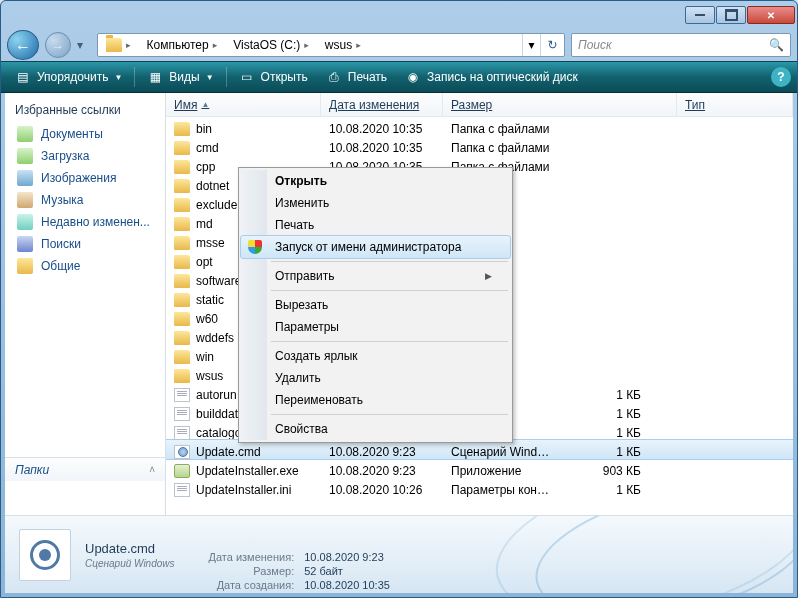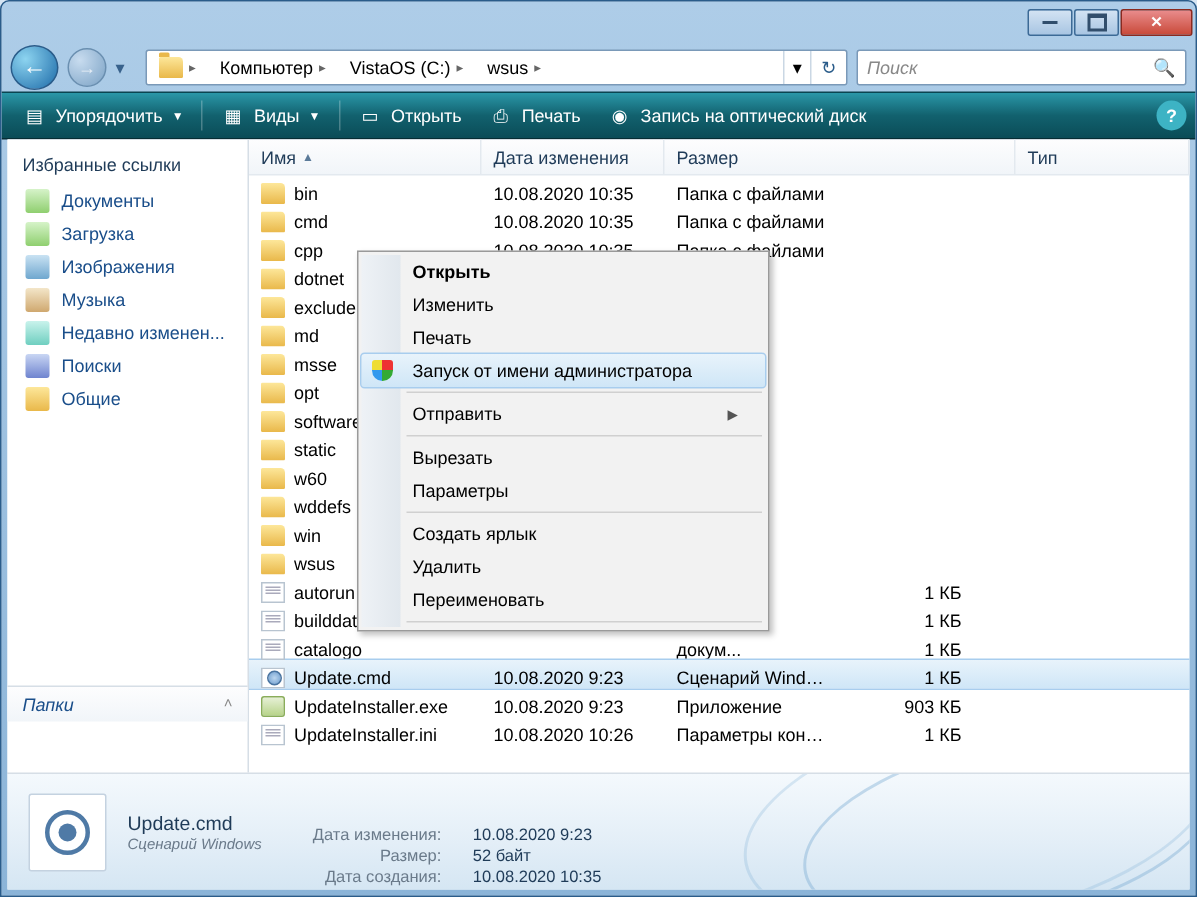--- a/index.html
+++ b/index.html
@@ -46,21 +46,21 @@
   .fav-ic{width:16px;height:16px;display:inline-block;border-radius:2px;}
   .ic-doc{background:linear-gradient(180deg,#d6f3c9,#8fcf6f);} 
   .ic-dl{background:linear-gradient(180deg,#d6f3c9,#8fcf6f);} 
   .ic-img{background:linear-gradient(180deg,#c9e2f3,#6fa7cf);} 
   .ic-mus{background:linear-gradient(180deg,#f3e6c9,#cfa86f);} 
   .ic-rec{background:linear-gradient(180deg,#c9f3ec,#6fcfc0);} 
   .ic-sea{background:linear-gradient(180deg,#c9d6f3,#6f84cf);} 
   .ic-pub{background:linear-gradient(180deg,#fde79a,#e9b84a);}
 
   .main { flex:1; display:flex; flex-direction:column; min-width:0;}
-  .cols { display:flex; height:24px; border-bottom:1px solid #e3e9ef; background:linear-gradient(180deg,#fdfdfe,#f1f5f9); font-size:12px; color:#1f3b58;}
+  .cols { display:flex; height:24px; border-bottom:1px solid #e3e9ef; background:linear-gradient(180deg,#fdfdfe,#f1f5f9); font-size:12px; color:#1f3b58;text-decoration:underline;}
   .col { padding:4px 8px; border-right:1px solid #e3e9ef; cursor:pointer; display:flex; align-items:center; gap:4px;}
   .col.name{width:155px;} .col.date{width:122px;} .col.type{width:116px;} .col.size{flex:1; justify-content:flex-start;}
   .sort-ar{font-size:8px;color:#5b7a99;}
   .file-list{flex:1; overflow:auto;}
   .row{display:flex;height:19px;align-items:flex-end;font-size:12px;cursor:default;}
   .row.selected{background:linear-gradient(180deg,#e8f3fb,#cfe6f7);outline:1px solid #a8cdee;}
   .cell{padding:0 8px;white-space:nowrap;overflow:hidden;text-overflow:ellipsis;}
   .cell.name{width:155px;display:flex;align-items:center;gap:6px;} .cell.date{width:122px;} .cell.type{width:116px;} .cell.size{width:90px;text-align:right;}
   .file-ic{width:16px;height:14px;flex:none;}
   .ic-folder{background:linear-gradient(180deg,#fde79a,#e9b84a);border-radius:1px 3px 1px 1px;position:relative;}
@@ -76,21 +76,21 @@
   .folders-bar .chev{margin-left:auto;font-size:10px;color:#888;}
 
   
   .details { height:78px; border-top:1px solid #d6dee6; background:linear-gradient(180deg,#f4f9fd 0%,#e3eef7 60%,#d5e6f3 100%); display:flex; align-items:center; padding:8px 14px; gap:14px; position:relative; overflow:hidden;}
   .details .bigic{width:52px;height:52px;background:#fff;border:1px solid #c4d2e0;border-radius:2px;display:flex;align-items:center;justify-content:center;}
   .details .gear{width:30px;height:30px;border:3px solid #4f7aa6;border-radius:50%;position:relative;}
   .details .gear::after{content:"";position:absolute;inset:6px;border-radius:50%;background:#4f7aa6;}
   .details .info{display:flex;flex-direction:column;gap:2px;}
   .details .fname{font-size:13px;color:#1f3b58;}
   .details .ftype{font-size:10px;color:#6a7a8a;font-style:italic;}
-  .details .meta{display:grid;grid-template-columns:auto auto;gap:2px 21px;font-size:11px;margin-left:20px;margin-top:32px;}
+  .details .meta{display:grid;grid-template-columns:auto auto;gap:2px 10px;font-size:11px;margin-left:20px;margin-top:32px;}
   .details .mlabel{color:#6a7a8a;text-align:right;} .details .mval{color:#1f3b58;}
   .swoosh{position:absolute;right:-20px;bottom:-20px;width:280px;height:120px;border:2px solid rgba(120,170,210,.4);border-radius:50%;transform:rotate(-12deg);pointer-events:none;}
   .swoosh.s2{width:320px;height:140px;border-color:rgba(120,170,210,.25);}
 
   
   .ctxmenu { position:absolute; top:166px; left:237px; width:275px; background:#f2f2f2; border:1px solid #9a9a9a; box-shadow:2px 2px 4px rgba(0,0,0,.25); padding:2px; z-index:50;}
   .ctx-gutter{position:absolute;top:2px;bottom:2px;left:2px;width:26px;background:linear-gradient(90deg,#eef2f6,#e1e7ed);}
   .ctx-item{position:relative;padding:4px 18px 4px 34px;cursor:default;font-size:12px;display:flex;align-items:center;}
   .ctx-item.bold{font-weight:bold;}
   .ctx-item:hover,.ctx-item.hover{background:linear-gradient(180deg,#e8f3fb,#cfe6f7);outline:1px solid #a8cdee;border-radius:2px;}
@@ -460,14 +460,17 @@
     <div class="ctx-item">
         <span>Создать ярлык</span>
       </div>
     <div class="ctx-item">
         <span>Удалить</span>
       </div>
     <div class="ctx-item">
         <span>Переименовать</span>
       </div>
     <div class="ctx-sep"></div>
+    <div class="ctx-item">
+        <span>Свойства</span>
+      </div>
   </div>
 </div>
 
 </body></html>

